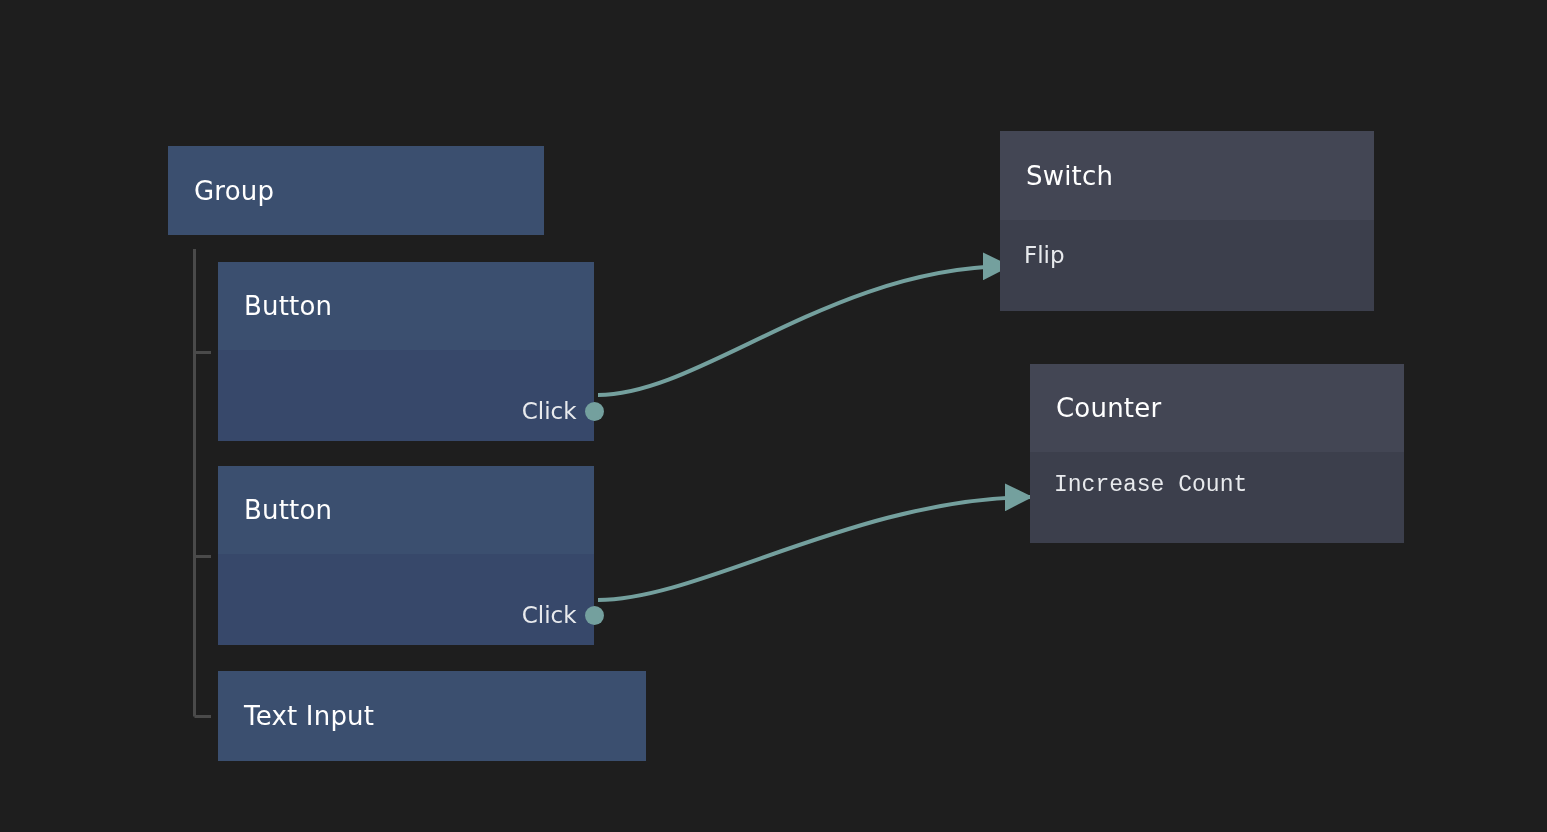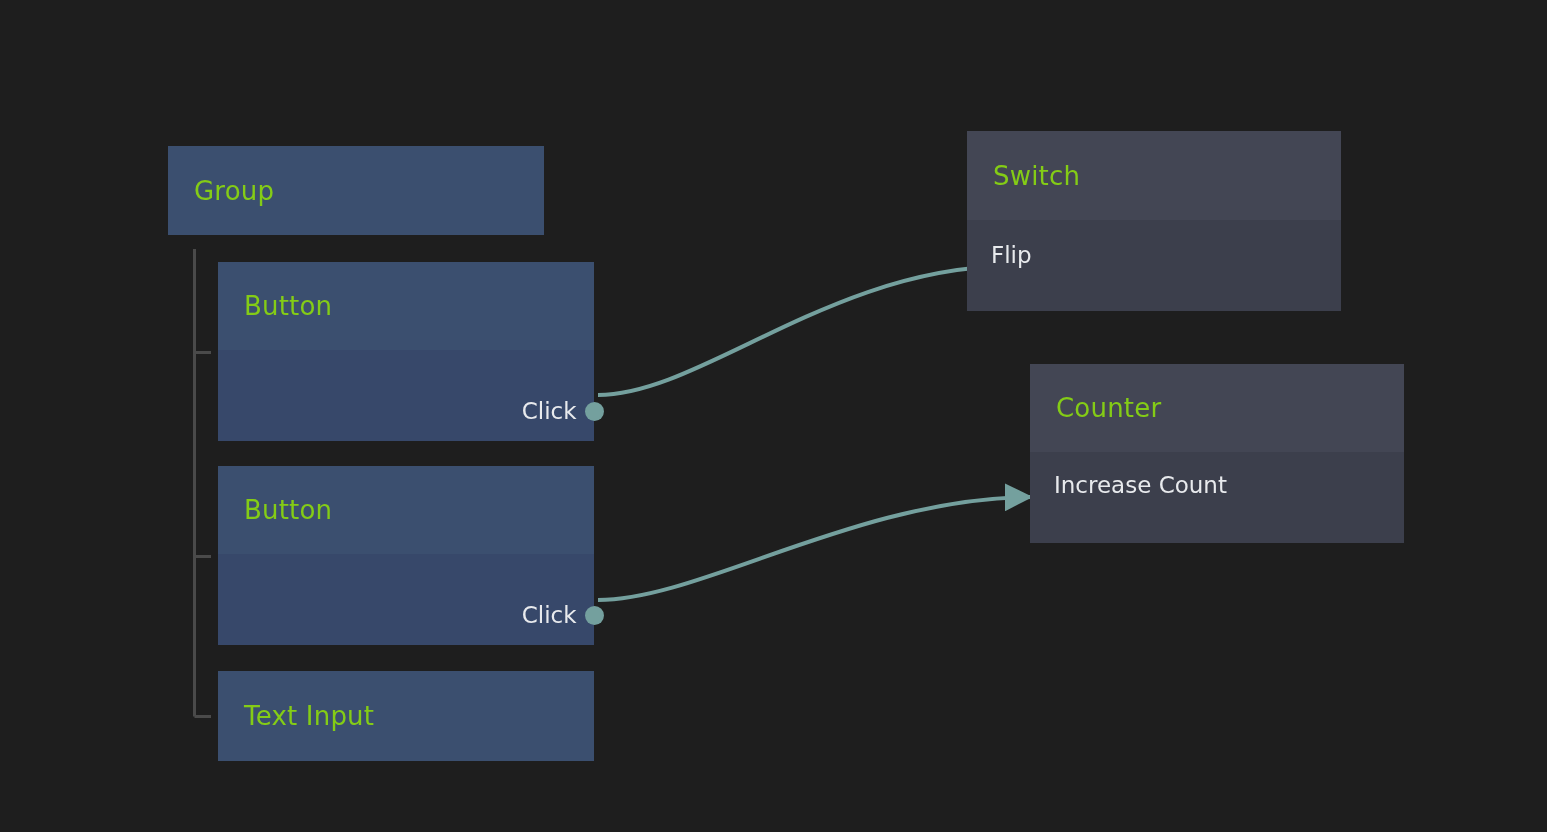--- a/index.html
+++ b/index.html
@@ -41,21 +41,21 @@
     overflow: visible;
     z-index: 2;
   }
   .node-header {
     box-sizing: border-box;
     display: flex;
     align-items: center;
     padding-left: 26px;
   }
   .node-title {
-    color: #84cc16;
+    color: #ffffff;
     font-size: 26px;
     letter-spacing: 0.2px;
     line-height: 1;
     white-space: nowrap;
   }
   .node-body {
     box-sizing: border-box;
     position: relative;
   }
 
@@ -161,41 +161,41 @@
       <span class="node-title">Button</span>
     </div>
     <div class="node-body" style="height:91px;">
       <div class="port-row out" style="top:33px; right:0;">
         <span class="port-label">Click</span>
         <span class="port-dot"></span>
       </div>
     </div>
   </div>
 
-  <div class="node widget" style="left:218px; top:671px; width:376px; height:90px;">
+  <div class="node widget" style="left:218px; top:671px; width:428px; height:90px;">
     <div class="node-header" style="height:90px;">
       <span class="node-title">Text Input</span>
     </div>
   </div>
 
-  <div class="node logic" style="left:967px; top:131px; width:374px; height:180px;">
+  <div class="node logic" style="left:1000px; top:131px; width:374px; height:180px;">
     <div class="node-header" style="height:89px;">
       <span class="node-title">Switch</span>
     </div>
     <div class="node-body" style="height:91px;">
       <div class="port-row in" style="top:23px; left:0;">
         <span class="port-label">Flip</span>
       </div>
     </div>
   </div>
 
   <div class="node logic" style="left:1030px; top:364px; width:374px; height:136px;">
     <div class="node-header" style="height:88px;">
       <span class="node-title">Counter</span>
     </div>
-    <div class="node-body" style="height:91px;">
+    <div class="node-body" style="height:91px;font-family:Liberation Mono, monospace;">
       <div class="port-row in" style="top:21px; left:0;">
         <span class="port-label">Increase Count</span>
       </div>
     </div>
   </div>
 
 </div>
 
 </body></html>

